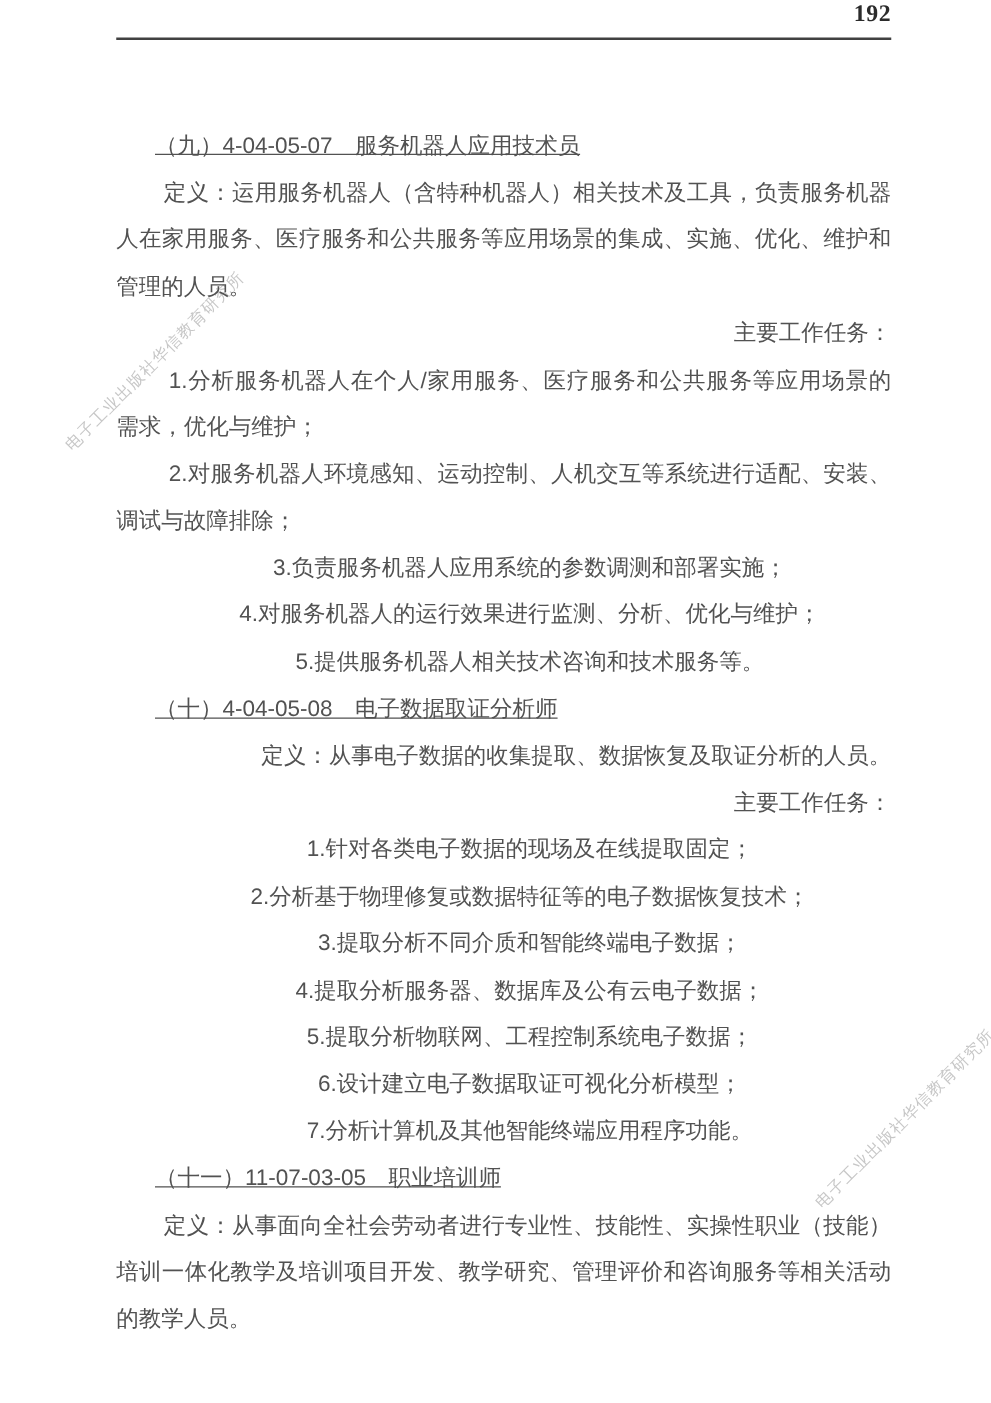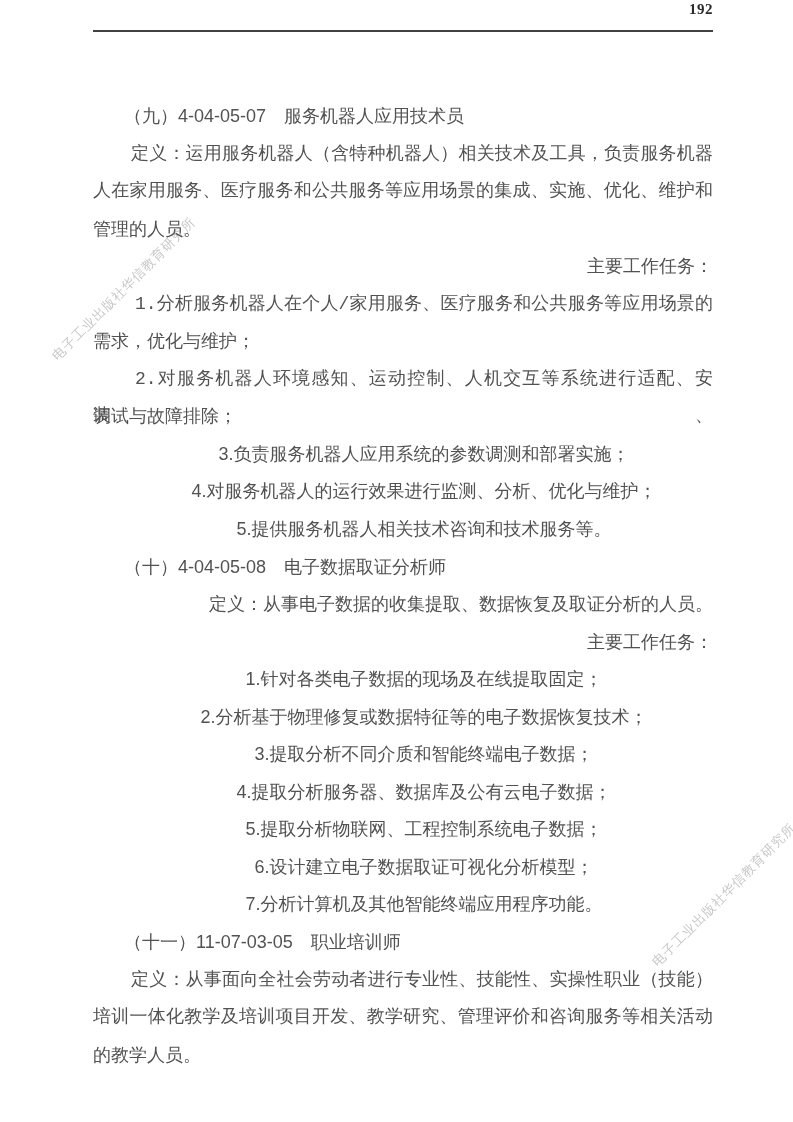--- a/index.html
+++ b/index.html
@@ -10,21 +10,21 @@
     overflow: hidden;
     font-family: "Liberation Sans", "DejaVu Sans", sans-serif;
   }
   .page { position: absolute; inset: 0; }
 
   .page-number {
     position: absolute;
     top: 1px; right: 80px;
     font-family: "Liberation Serif", "DejaVu Serif", serif;
     font-weight: 700;
-    font-size: 15px;
+    font-size: 19px;
     color: #2b2b2b;
     letter-spacing: 0.5px;
   }
   .header-rule {
     position: absolute;
     left: 93px; top: 30px;
     width: 620px; height: 2px;
     background: #414141;
   }
 
@@ -50,23 +50,22 @@
     line-height: 37.55px;
     color: #525252;
     z-index: 1;
   }
   .line { height: 37.55px; white-space: nowrap; }
   .line.j {
     white-space: normal;
     text-align: justify;
     text-align-last: justify;
     text-justify: inter-character;
-    font-family: Liberation Mono, monospace;
   }
-  .indent-head { text-indent: 31px; }
+  .indent-head { text-indent: 31px; text-decoration: underline; }
   .indent      { text-indent: 38px; text-align: right; }
   .indent-num  { text-indent: 42px; text-align: center; }
 </style>
 </head>
 <body>
 
 <div class="page">
 
   <div class="page-number">192</div>
   <div class="header-rule"></div>

